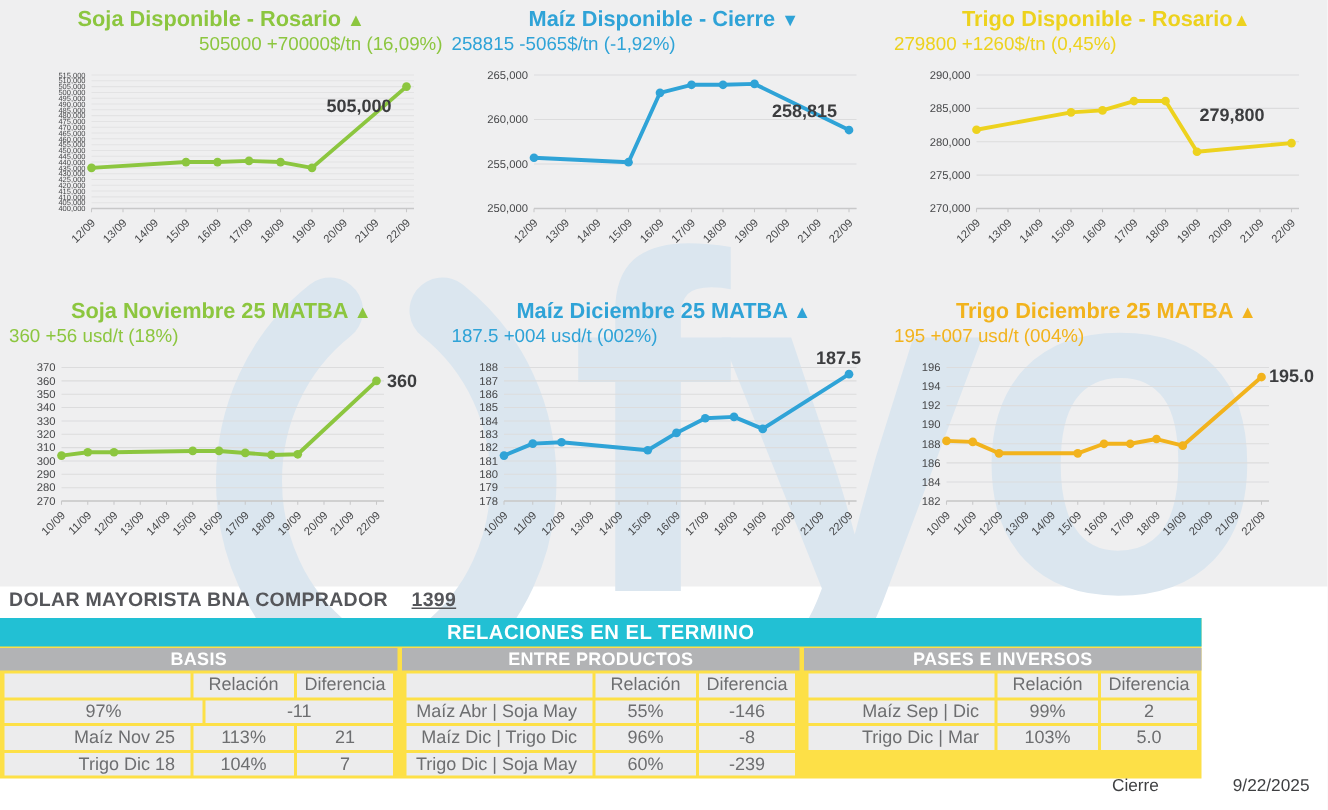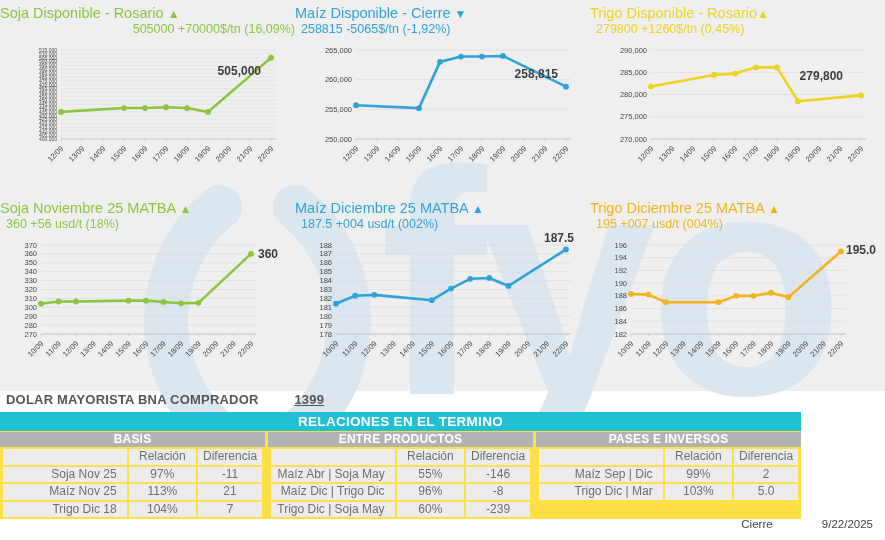--- a/index.html
+++ b/index.html
@@ -9,26 +9,26 @@
     background:#ffffff;
   }
   .page{position:relative;width:885px;height:540px;background:#ffffff;}
   .charts-area{position:absolute;top:0;left:0;width:885px;height:391px;background:#efeff0;}
   .watermark{position:absolute;left:70px;top:42px;z-index:1;pointer-events:none;}
   .chart-grid{
     position:relative;z-index:2;
     display:grid;grid-template-columns:295px 295px 295px;grid-template-rows:195px 196px;
   }
   .chart-cell{padding-top:5px;}
-  .chart-title{font-size:14.5px;font-weight:normal;white-space:nowrap;}
+  .chart-title{text-align:center;font-size:14.5px;font-weight:bold;white-space:nowrap;}
   .chart-title .arrow{font-size:12px;}
   .chart-sub{font-size:12.5px;padding-left:6px;margin-top:1px;white-space:nowrap;}
   .chart-svg-host{margin-top:0px;margin-left:5px;}
   .dolar-row{position:absolute;top:392px;left:6px;z-index:2;font-size:13px;font-weight:bold;color:#55565a;letter-spacing:.2px;}
-  .dolar-row .val{margin-left:32px;text-decoration:underline;}
+  .dolar-row .val{margin-left:12px;text-decoration:underline;}
   .table-wrap{position:absolute;top:412px;left:0;width:801px;z-index:2;background:#fde047;}
   .rel-title{background:#22c0d4;color:#ffffff;text-align:center;font-weight:bold;font-size:13.5px;height:19px;line-height:19px;letter-spacing:.3px;}
   .subheads{display:flex;gap:3px;margin-top:1px;}
   .subheads .sh{flex:1;background:#b2b3b5;color:#ffffff;font-weight:bold;text-align:center;font-size:12px;height:15px;line-height:15px;letter-spacing:.2px;}
   .sections{display:flex;gap:9px;margin-top:2px;padding:0 3px;}
   .section{flex:1;}
   .trow{display:flex;gap:2px;margin-bottom:2px;height:15.5px;line-height:15.5px;font-size:12px;color:#6d6e70;}
   .trow .c{background:#ececed;overflow:hidden;white-space:nowrap;}
   .trow .c.name{flex:1.6;text-align:right;padding-right:10px;}
   .trow .c.rel{flex:0.95;text-align:center;}
@@ -480,21 +480,20 @@
       <div class="sh">PASES E INVERSOS</div>
     </div>
     <div class="sections">
       <div class="section">
           <div class="trow head">
             <div class="c name"></div>
             <div class="c rel">Relación</div>
             <div class="c dif">Diferencia</div>
           </div>
           <div class="trow">
-            <div class="c name">Soja Nov 25</div>
             <div class="c rel">97%</div>
             <div class="c dif">-11</div>
           </div>
           <div class="trow">
             <div class="c name">Maíz Nov 25</div>
             <div class="c rel">113%</div>
             <div class="c dif">21</div>
           </div>
           <div class="trow">
             <div class="c name">Trigo Dic 18</div>

